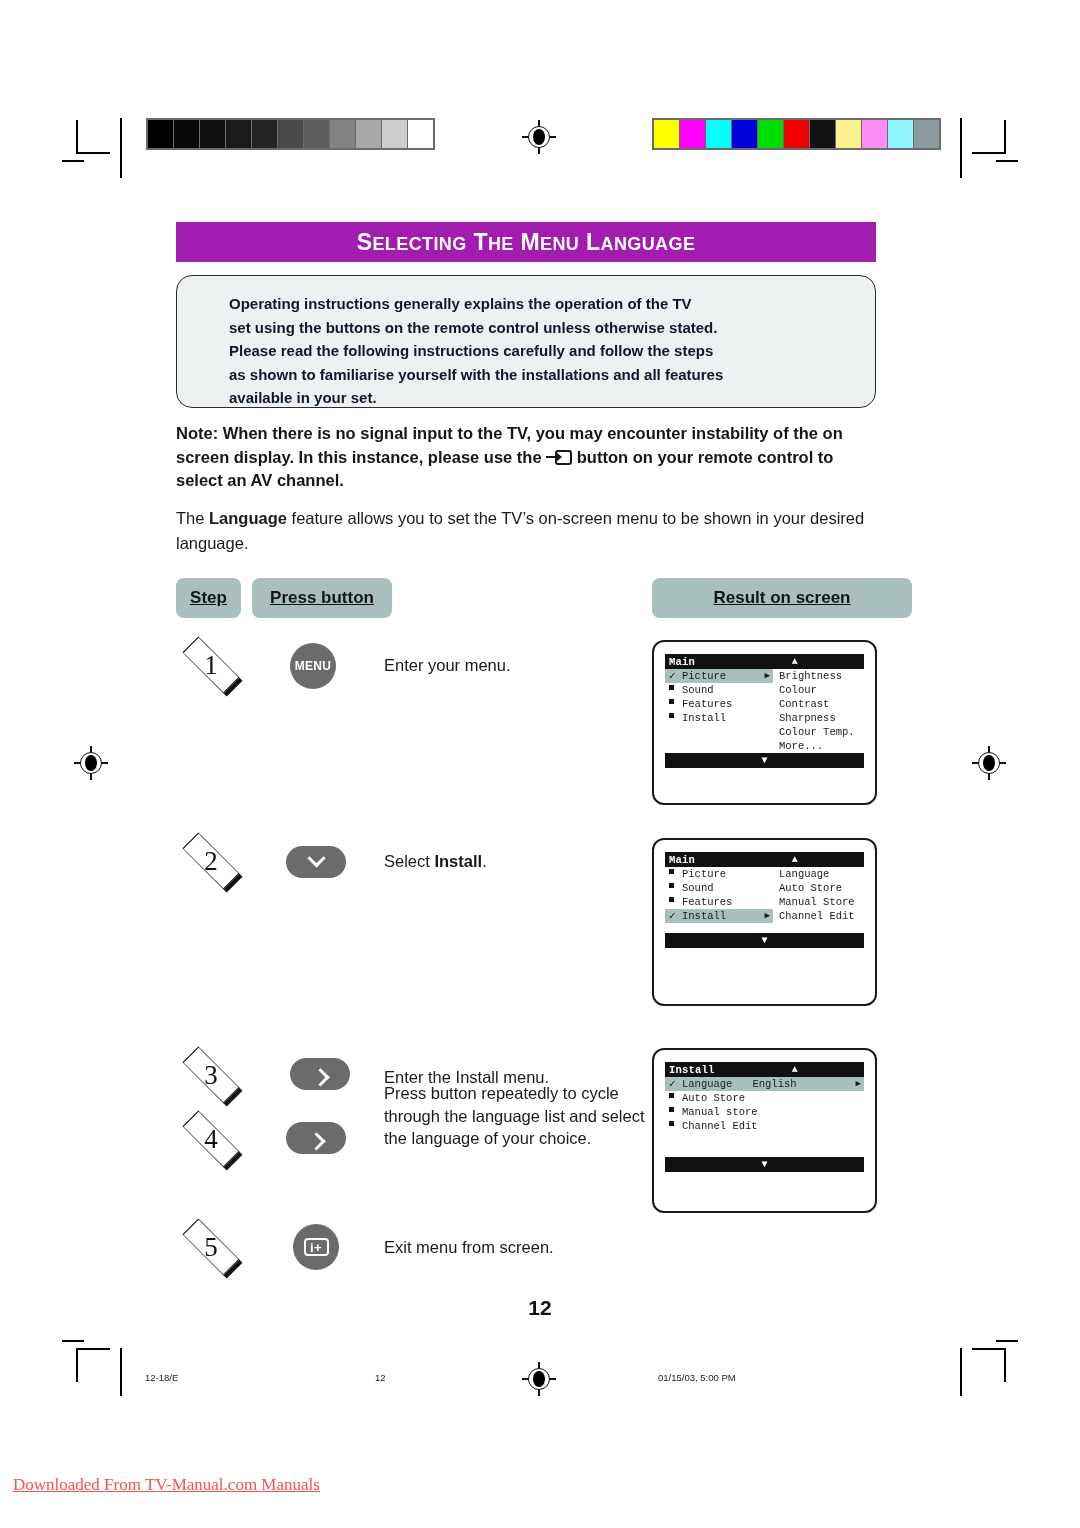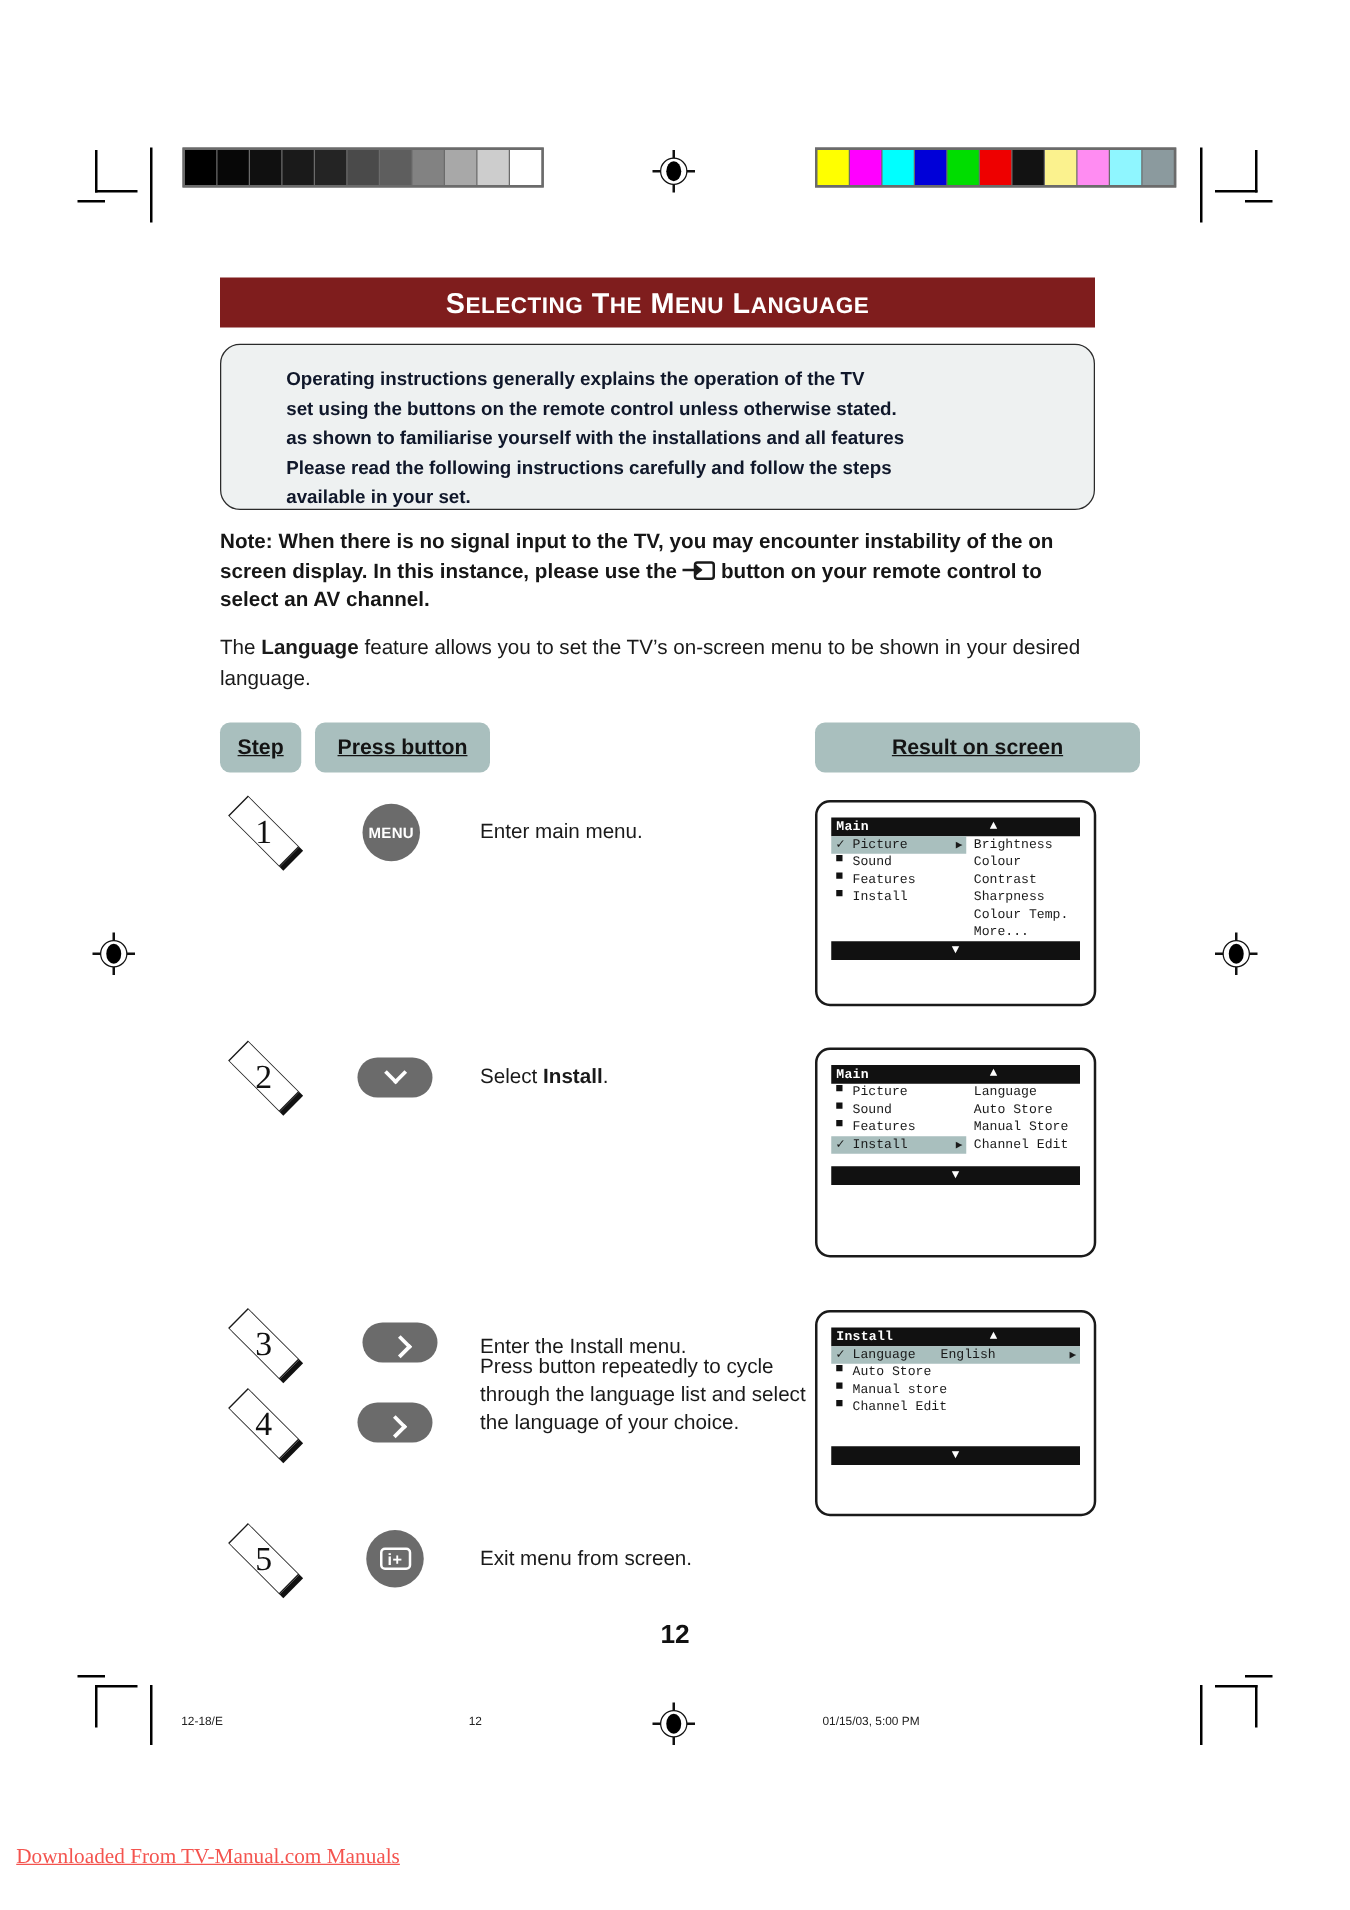--- a/index.html
+++ b/index.html
@@ -27,21 +27,21 @@
 
   
   .calbar { position:absolute; display:flex; border:2px solid #6b6b6b; background:#6b6b6b; gap:1px; }
   .calbar span { display:block; width:25px; height:28px; }
 
   
   .page { position:absolute; left:0; top:0; width:1080px; height:1528px; }
 
   .title-bar {
     position:absolute; left:176px; top:222px; width:700px; height:40px;
-    background:#7f1d1d; color:#fff;
+    background:#a21caf; color:#fff;
     display:flex; align-items:center; justify-content:center;
   }
   .title-bar .t {
     font-weight:bold; font-size:23px; letter-spacing:.4px;
   }
   .title-bar .t .sc { font-size:18px; }
 
   .intro-box {
     position:absolute; left:176px; top:275px; width:700px; height:133px;
     border:1.6px solid #2a2a2a; border-radius:16px; background:#eef1f1;
@@ -259,22 +259,22 @@
   <div class="crop" style="left:960px;top:1348px;width:1.5px;height:48px;"></div>
   <div class="crop" style="left:996px;top:1340px;width:22px;height:2px;"></div>
 
   <div class="title-bar">
     <div class="t"><span id="title-render"><span>S</span><span class="sc">ELECTING</span> <span>T</span><span class="sc">HE</span> <span>M</span><span class="sc">ENU</span> <span>L</span><span class="sc">ANGUAGE</span></span></div>
   </div>
 
   <div class="intro-box">
     <p>Operating instructions generally explains the operation of the TV</p>
     <p>set using the buttons on the remote control unless otherwise stated.</p>
+    <p>Please read the following instructions carefully and follow the steps</p>
     <p>as shown to familiarise yourself with the installations and all features</p>
-    <p>Please read the following instructions carefully and follow the steps</p>
     <p>available in your set.</p>
   </div>
 
   <div class="note">
     <span>Note: When there is no signal input to the TV, you may encounter instability of the on screen display. In this instance, please use the</span>
     <span class="av-glyph">
       <span class="shaft"></span><span class="head"></span><span class="bx"></span>
     </span>
     <span>button on your remote control to select an AV channel.</span>
   </div>
@@ -288,21 +288,21 @@
   <div class="pill" id="pill-result">Result on screen</div>
 
   <div class="diamond" style="left:182px;top:642px;">
     <div class="shadow"></div>
       <div class="shape"></div>
     <div class="num">1</div>
   </div>
   <div class="btn-round" style="left:290px;top:643px;">
     <span>MENU</span>
   </div>
-  <div class="step-text" style="left:384px;top:654px;">Enter main menu.</div>
+  <div class="step-text" style="left:384px;top:654px;">Enter your menu.</div>
 
   <div class="tv" style="left:652px;top:640px;height:165px;">
     <div class="osd">
       <div class="osd-title">
         <span>Main</span>
         <span class="up">▲</span>
       </div>
       <div class="osd-cols">
         <div class="osd-left">
           <div class="osd-row sel">

